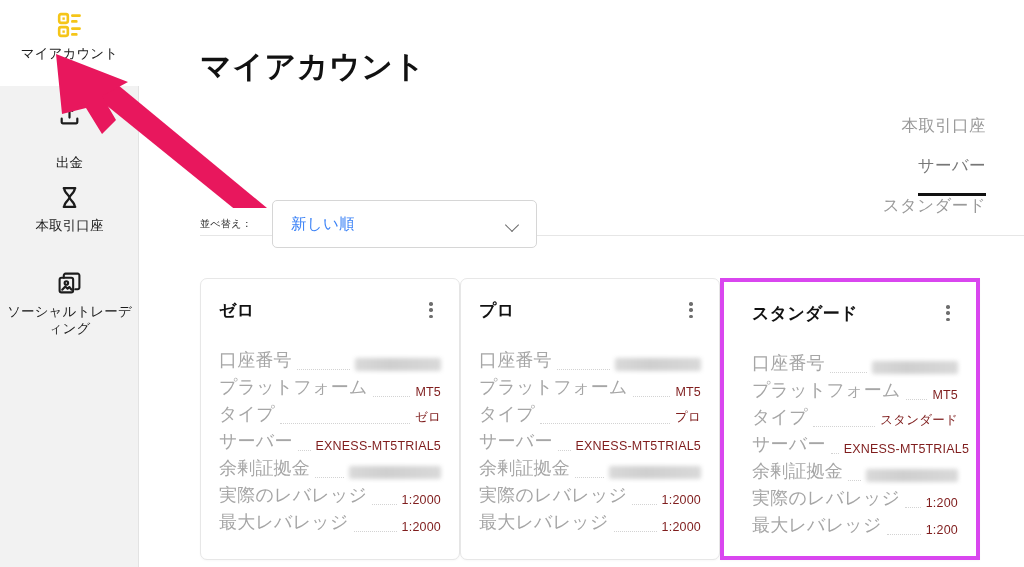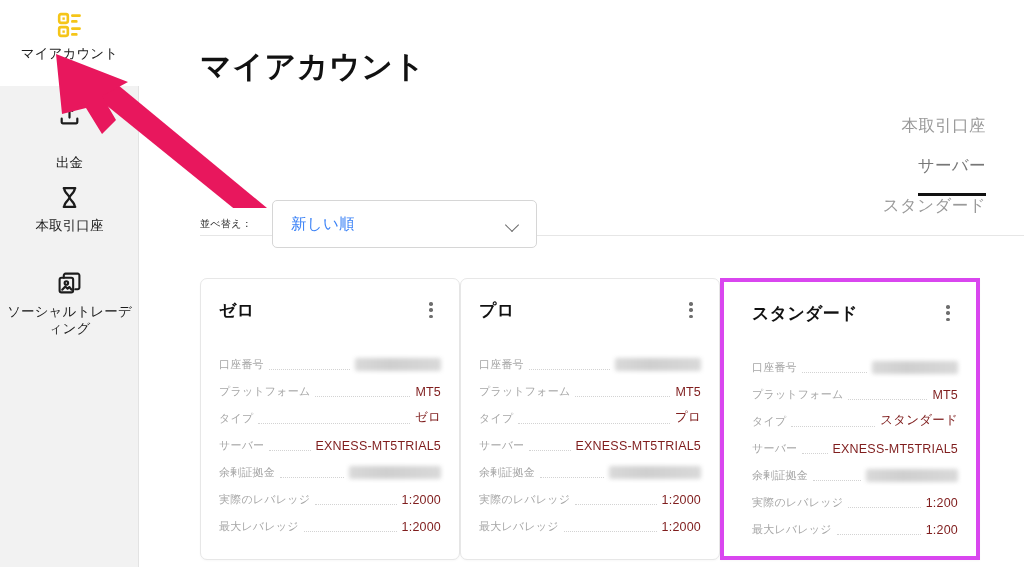--- a/index.html
+++ b/index.html
@@ -165,21 +165,21 @@
   }
 
   .rows { display: flex; flex-direction: column; }
   .row {
     display: flex;
     align-items: flex-end;
     height: 27px;
     position: relative;
   }
   .row .k {
-    font-size: 11px;
+    font-size: 18px;
     color: #a6a6a6;
     white-space: nowrap;
     letter-spacing: 0.2px;
     padding-bottom: 3px;
   }
   .row .dots {
     flex: 1 1 auto;
     margin: 0 5px 5px 5px;
     border-bottom: 1px dotted #d3d3d3;
     min-width: 8px;

